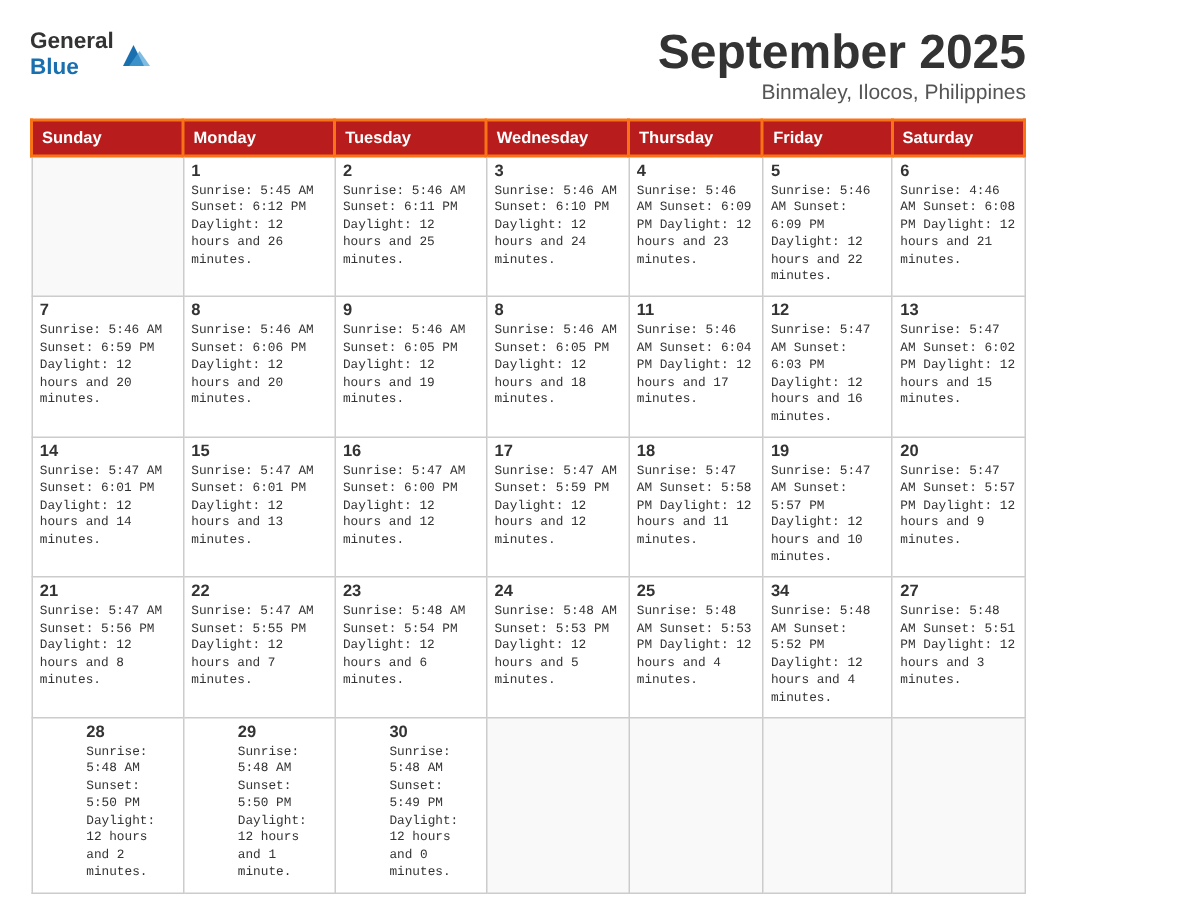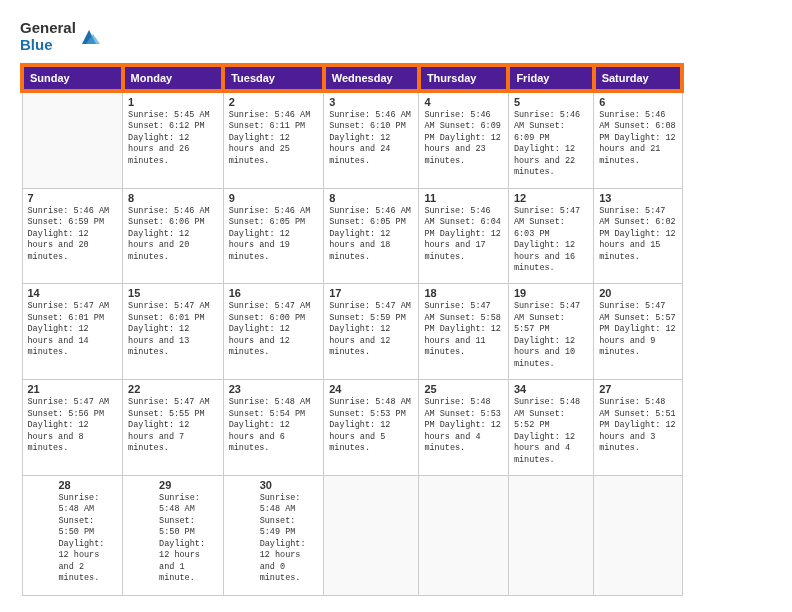--- a/index.html
+++ b/index.html
@@ -60,26 +60,26 @@
       font-size: 14px;
       color: #555;
     }
     .calendar {
       flex: 1;
       border-collapse: collapse;
       width: 100%;
       font-size: 9.5px;
     }
     .calendar th {
-      background: #4c1d95;
+      background: #b91c1c;
       color: #fff;
       text-align: left;
       padding: 5px 6px;
       font-size: 11px;
-      border: 4px solid #f97316;
+      border: 2px solid #f97316;
     }
     .calendar td {
       vertical-align: top;
       border: 1px solid #ccc;
       padding: 3px 5px;
       width: 113px;
       height: 90px;
       color: #333;
     }
     .day-number {
@@ -108,20 +108,24 @@
   <div class="header">
     <div class="logo">
       <div class="logo-text">
         <span class="logo-general">General</span>
         <span class="logo-blue">Blue</span>
       </div>
       <svg class="logo-icon" viewBox="0 0 22 22">
         <polygon points="4,18 11,4 18,18" fill="#1a6faf"></polygon>
         <polygon points="8,18 15,8 22,18" fill="#4a9fd4" opacity="0.7"></polygon>
       </svg>
+    </div>
+    <div class="title-area">
+      <div class="month-title">September 2025</div>
+      <div class="location">Binmaley, Ilocos, Philippines</div>
     </div>
   </div>
 
   <table class="calendar">
     <thead>
       <tr>
         <th>Sunday</th>
         <th>Monday</th>
         <th>Tuesday</th>
         <th>Wednesday</th>
@@ -163,21 +167,21 @@
           </td>
           <td>
             <div class="day-number">5</div>
             <div class="day-info">Sunrise: 5:46 AM
 Sunset: 6:09 PM
 Daylight: 12 hours
 and 22 minutes.</div>
           </td>
           <td>
             <div class="day-number">6</div>
-            <div class="day-info">Sunrise: 5:46 AM
+            <div class="day-info">Sunrise: 4:46 AM
 Sunset: 6:08 PM
 Daylight: 12 hours
 and 21 minutes.</div>
           </td>
         </tr>
         <tr>
           <td>
             <div class="day-number">7</div>
             <div class="day-info">Sunrise: 5:46 AM
 Sunset: 6:59 PM

